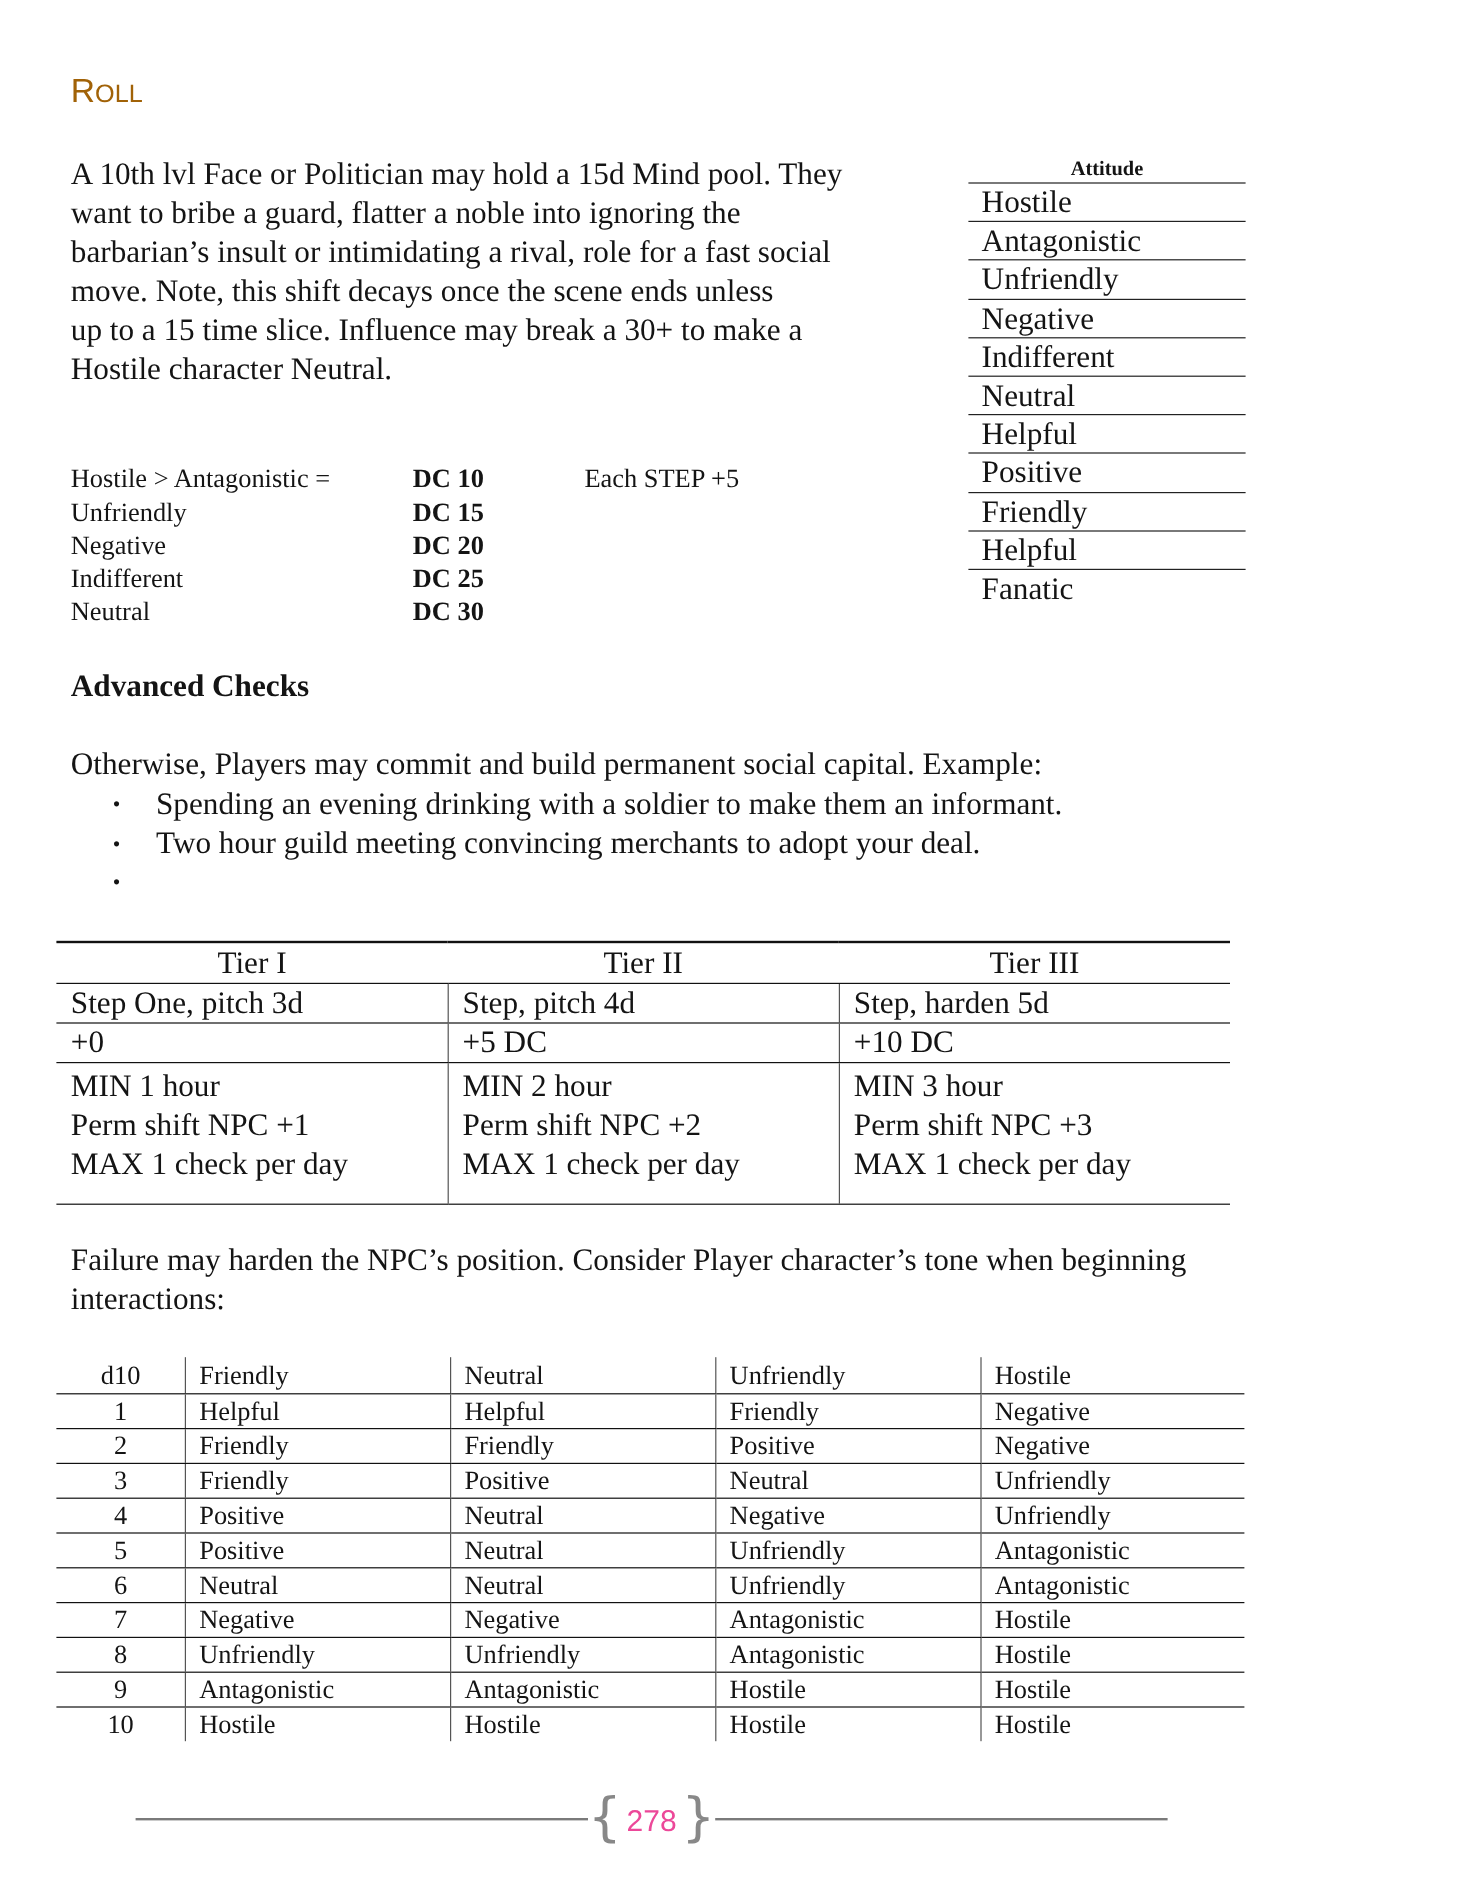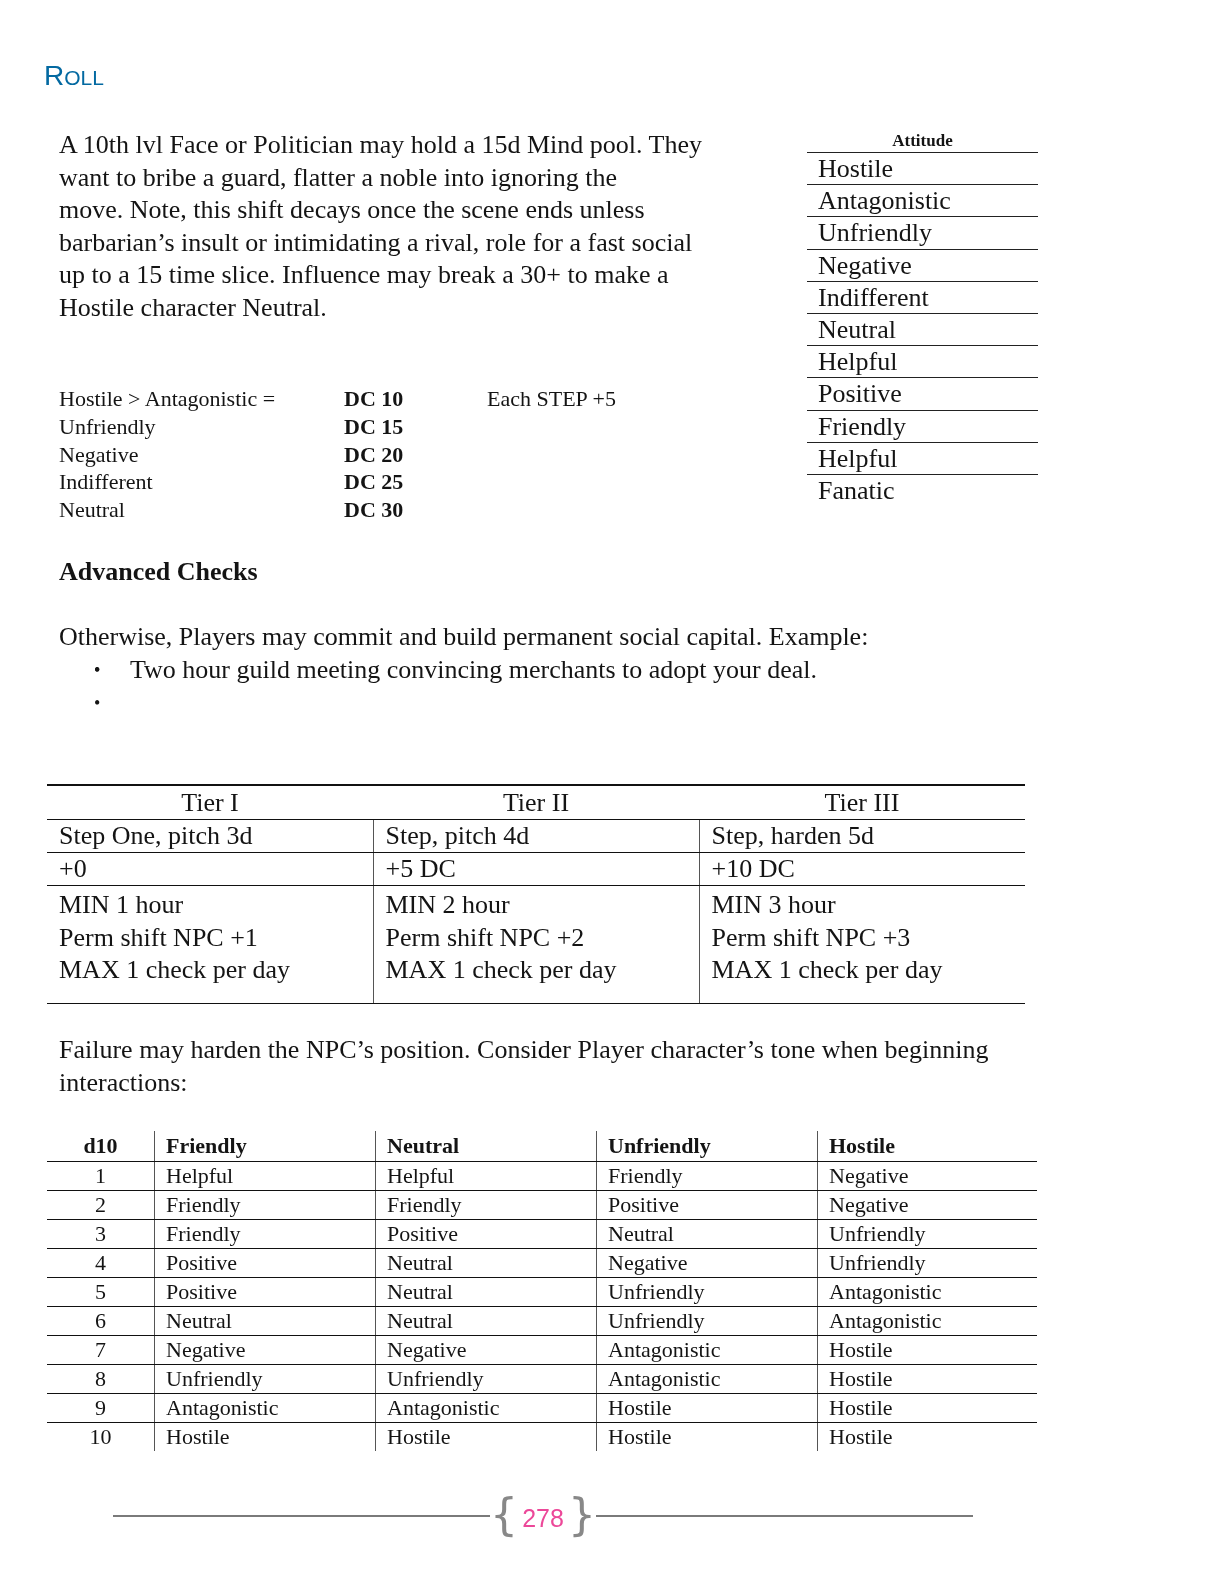--- a/index.html
+++ b/index.html
@@ -4,22 +4,22 @@
 <style>
   html, body { margin: 0; padding: 0; background: #ffffff; }
   body {
     width: 1224px; height: 1584px; position: relative; overflow: hidden;
     font-family: "Liberation Serif", "DejaVu Serif", serif; color: #141414;
   }
   .abs { position: absolute; }
 
   
   .roll-title {
-    left: 44px; top: 60px; font-family: "Liberation Sans", sans-serif;
-    font-size: 28px; letter-spacing: 0px; color: #0369a1;
+    left: 59px; top: 60px; font-family: "Liberation Sans", sans-serif;
+    font-size: 28px; letter-spacing: 0px; color: #a16207;
   }
   .roll-title .small { font-size: 21px; }
 
   
   .intro {
     left: 59px; top: 129px; width: 735px;
     font-family: "Liberation Serif", serif; font-size: 26px; line-height: 32.6px;
   }
   .intro .ln { white-space: nowrap; display: block; }
 
@@ -68,21 +68,21 @@
   .tier-table td.multi { height: 114px; line-height: 32.5px; padding-top: 3px; }
   .tier-table td.multi span { display: block; white-space: nowrap; }
 
   .fail-para { left: 59px; top: 1034px; width: 960px; font-size: 26px; line-height: 32.6px; }
 
   
   .d10-table {
     left: 47px; top: 1131px; width: 990px; border-collapse: collapse; font-size: 22px;
   }
   .d10-table th {
-    font-weight: bold; text-align: left; padding: 0 0 0 11px; height: 28px; line-height: 30px;
+    font-weight: normal; text-align: left; padding: 0 0 0 11px; height: 28px; line-height: 30px;
     border-bottom: 1.5px solid #111;
   }
   .d10-table th.num, .d10-table td.num { text-align: center; padding-left: 0; width: 107px; }
   .d10-table td {
     padding: 0 0 0 11px; height: 28px; line-height: 28px; border-bottom: 1.5px solid #111;
   }
   .d10-table tr:last-child td { border-bottom: none; }
   .d10-table th + th, .d10-table td + td { border-left: 1.5px solid #555; }
   .col-w1 { width: 209px; }
   .col-w2 { width: 209px; }
@@ -100,22 +100,22 @@
   .page-num { font-family: "Liberation Sans", sans-serif; font-size: 25px; line-height: 50px; color: #ec4899; }
 </style>
 </head>
 <body>
 
 <div class="abs roll-title"><span>R</span><span class="small">OLL</span></div>
 
 <div class="abs intro">
   <span class="ln">A 10th lvl Face or Politician may hold a 15d Mind pool.  They</span>
   <span class="ln">want to bribe a guard, flatter a noble into ignoring the</span>
+  <span class="ln">barbarian’s insult or intimidating a rival, role for a fast social</span>
   <span class="ln">move.  Note, this shift decays once the scene ends unless</span>
-  <span class="ln">barbarian’s insult or intimidating a rival, role for a fast social</span>
   <span class="ln">up to a 15 time slice.  Influence may break a 30+ to make a</span>
   <span class="ln">Hostile character Neutral.</span>
 </div>
 
 <div class="abs attitude">
   <div class="hdr">Attitude</div>
   <div class="row">Hostile</div>
   <div class="row">Antagonistic</div>
   <div class="row">Unfriendly</div>
   <div class="row">Negative</div>
@@ -140,21 +140,21 @@
   <div>DC 15</div>
   <div>DC 20</div>
   <div>DC 25</div>
   <div>DC 30</div>
 </div>
 <div class="abs dc-note">Each STEP +5</div>
 
 <div class="abs adv-title">Advanced Checks</div>
 <div class="abs adv-para">Otherwise, Players may commit and build permanent social capital.  Example:</div>
 <ul class="abs bullets">
-  <li><span class="dot">•</span></li>
+  <li><span class="dot">•</span><span>Spending an evening drinking with a soldier to make them an informant.</span></li>
   <li><span class="dot">•</span><span>Two hour guild meeting convincing merchants to adopt your deal.</span></li>
   <li><span class="dot">•</span></li>
 </ul>
 
 <table class="abs tier-table">
   <colgroup>
       <col style="width:326px">
       <col style="width:326px">
       <col style="width:326px">
     </colgroup>

